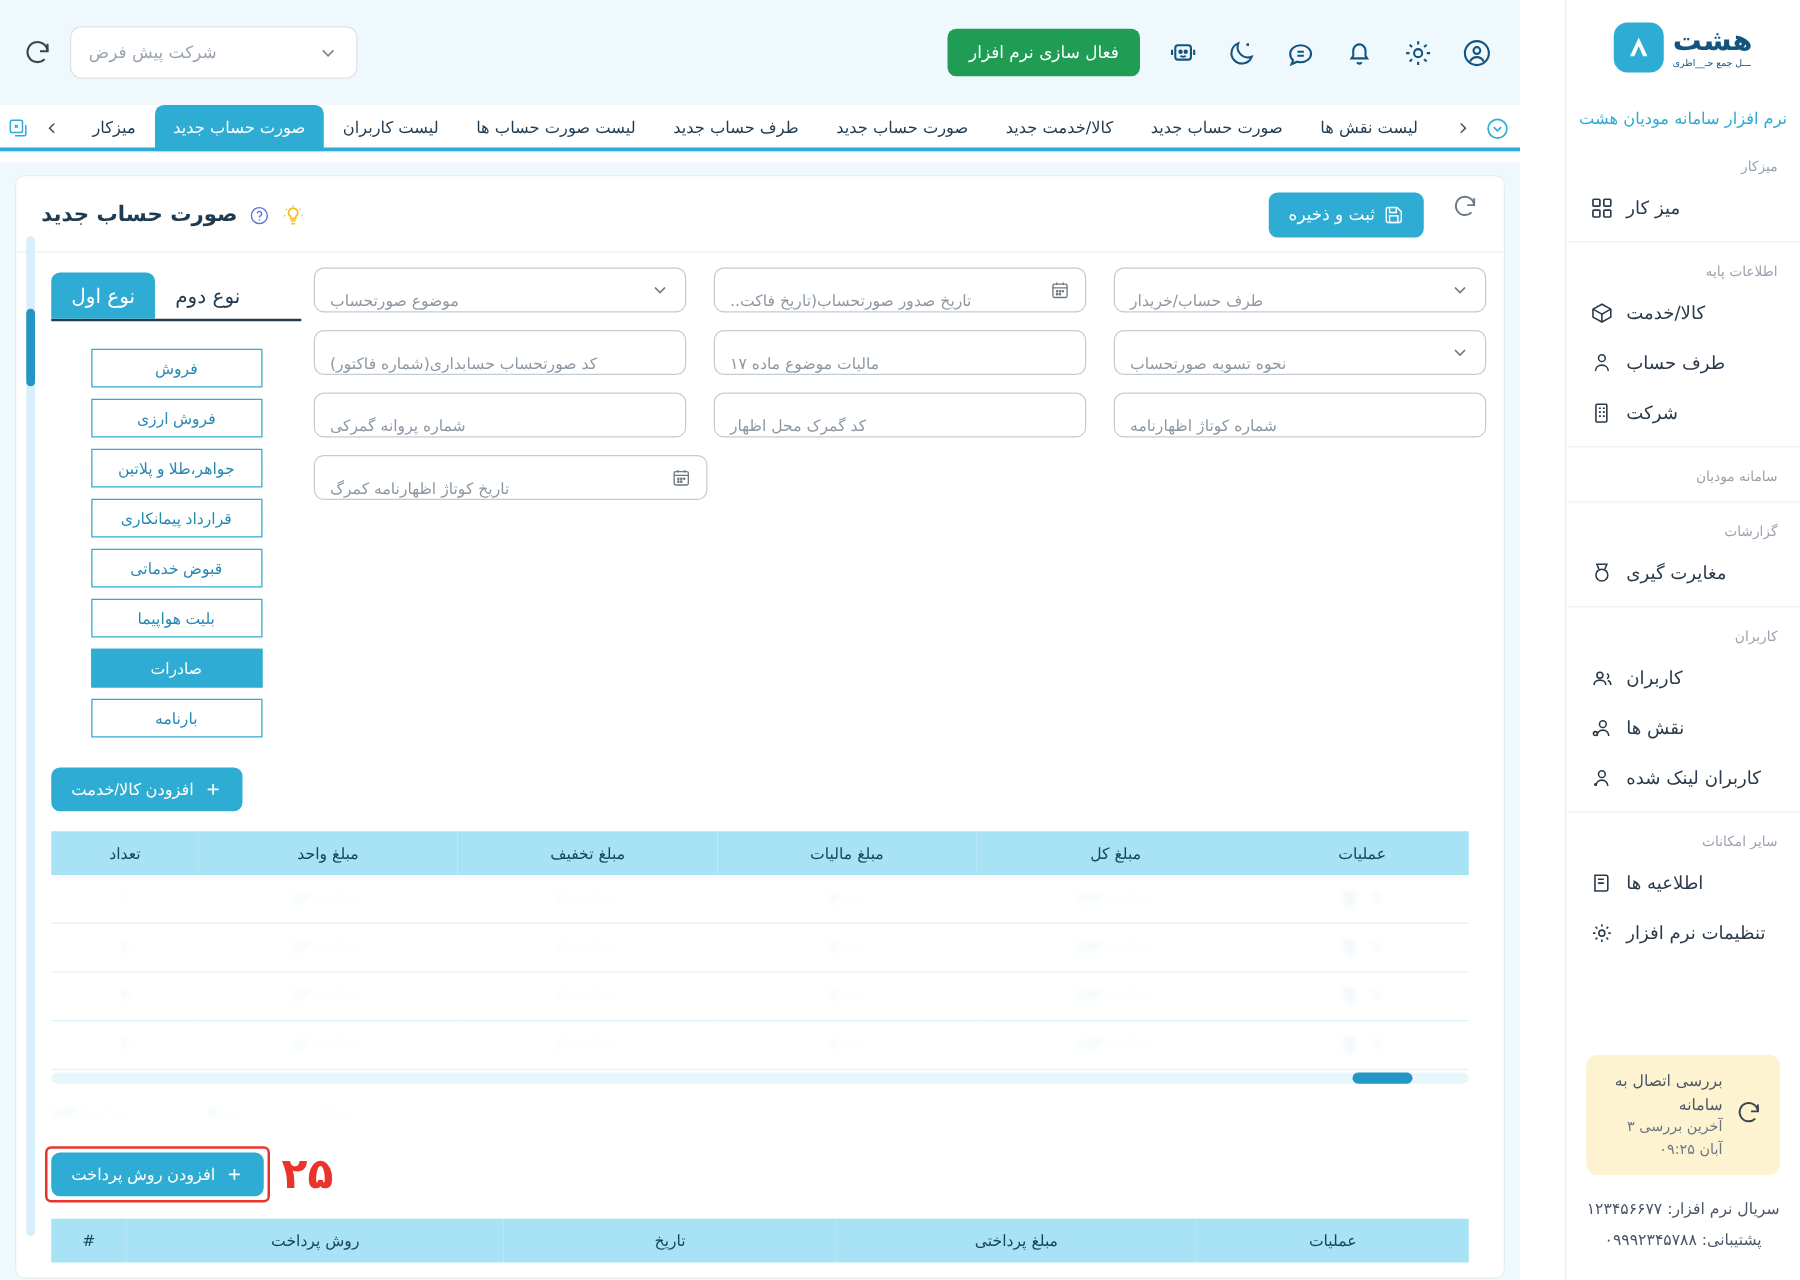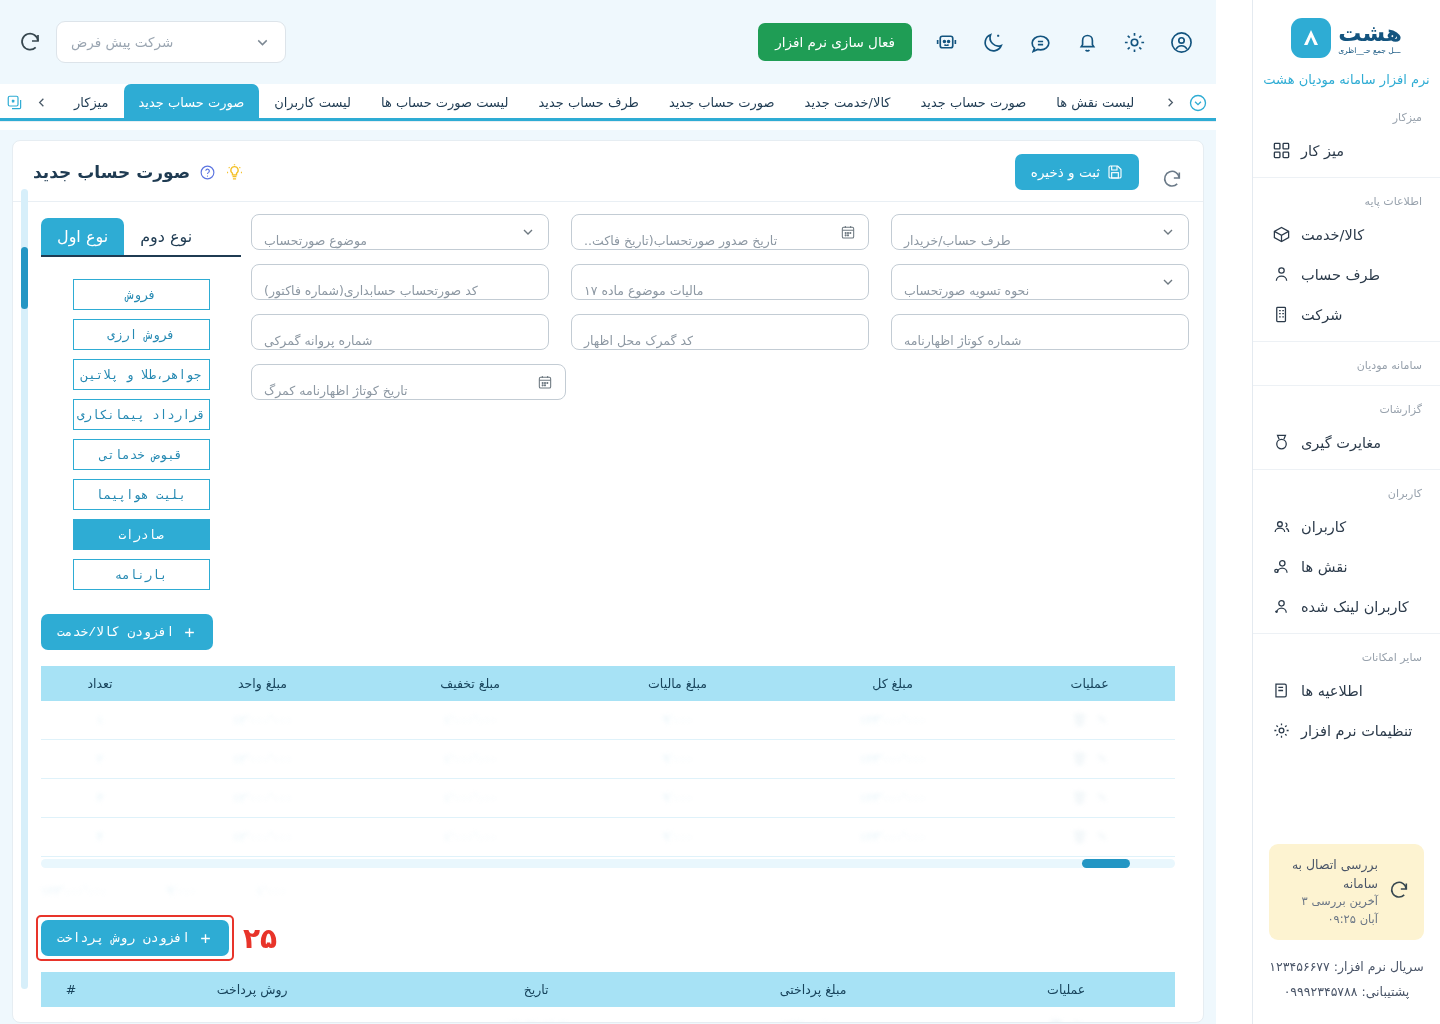--- a/index.html
+++ b/index.html
@@ -22,21 +22,21 @@
   .brand-wrap { padding: 18px 0 6px; display: flex; justify-content: center; }
   .brand-logo { display: flex; align-items: center; gap: 7px; }
   .brand-mark {
     width: 40px; height: 40px; border-radius: 11px; background: #2EACD4;
     display: flex; align-items: center; justify-content: center;
   }
   .brand-word { display:flex; flex-direction: column; align-items: flex-end; line-height: 1; }
   .brand-word .w1 { font-size: 23px; font-weight: bold; color: #13547f; letter-spacing: -1px; }
   .brand-word .w2 { font-size: 7.5px; color: #13547f; letter-spacing: 1px; margin-top: 2px; }
   .brand-sub {
-    text-align: center; color: #2EACD4; font-size: 13px; padding: 8px 8px 0;
+    text-align: center; color: #2EACD4; font-size: 13px; padding: 8px 8px 0; margin-top: 16px;
   }
 
   .nav-scroll { flex: 1; overflow: hidden; padding-top: 14px; }
   .nav-group-label {
     font-size: 11px; color: #98a2ad; text-align: right; padding: 10px 18px 6px;
   }
   .nav-item {
     display: flex; align-items: center; justify-content: flex-end; gap: 9px;
     padding: 9px 18px; font-size: 14.5px; color: #2b3a4a; cursor: pointer;
     margin: 1px 0;
@@ -127,21 +127,21 @@
   }
   .card-head {
     display: flex; align-items: center; justify-content: space-between;
     flex-direction: row-reverse; padding: 13px 20px 11px;
     border-bottom: 1px solid #e9eff4;
   }
   .card-title-wrap { display:flex; align-items:center; gap: 9px; flex-direction: row-reverse; }
   .card-title { font-size: 17px; color: #1f3b52; font-weight: bold; }
   .help-ico { color: #5b74e0; display:flex; cursor:pointer; }
   .bulb-ico { color: #f4c025; display:flex; cursor:pointer; }
-  .card-head-left { display: flex; align-items: flex-end; gap: 22px; flex-direction: row-reverse; }
+  .card-head-left { display: flex; align-items: flex-start; gap: 22px; flex-direction: row-reverse; }
   .save-btn {
     background: #2EACD4; color: #fff; border: none; border-radius: 7px;
     font-size: 13.5px; padding: 10px 16px; display: flex; align-items: center;
     gap: 7px; flex-direction: row-reverse; cursor: pointer; font-family: inherit;
   }
   .reload-ico { color: #6b7a88; cursor: pointer; display:flex; }
 
   
   .vscroll-track {
     position: absolute; left: 8px; top: 48px; width: 7px; height: 800px;
@@ -159,21 +159,21 @@
   .type-tabs { display: flex; flex-direction: row-reverse; border-bottom: 2px solid #1f3b52; }
   .type-tab {
     font-size: 16px; padding: 9px 16px; cursor: pointer; color: #1f3b52;
     border-radius: 7px 7px 0 0;
   }
   .type-tab.active { background: #2EACD4; color: #fff; }
   .doc-types { padding-top: 22px; display: flex; flex-direction: column; gap: 9px; align-items: center; }
   .doc-btn {
     width: 137px; height: 31px; border: 1.5px solid #2EACD4; border-radius: 0;
     background: #fff; color: #2589b2; font-size: 12.5px; cursor: pointer;
-    display: flex; align-items: center; justify-content: center; font-family: Liberation Mono, monospace;
+    display: flex; align-items: center; justify-content: center; font-family: Liberation Sans, sans-serif;
   }
   .doc-btn.active { background: #2EACD4; color: #fff; border-color: #2EACD4; }
 
   
   .form-panel { flex: 1; padding-left: 10px; }
   .field-row { display: flex; flex-direction: row-reverse; gap: 22px; margin-bottom: 14px; }
   .field {
     flex: 1; height: 36px; border: 1px solid #c3ccd4; border-radius: 8px;
     display: flex; align-items: center; padding: 0 12px;
     justify-content: space-between; flex-direction: row-reverse;
@@ -182,29 +182,29 @@
   .field .ph { font-size: 12.5px; color: #8d98a3; margin-top: 16px; }
   .field .aff { color: #6d7880; display:flex; align-items:center; }
   .field.plain { justify-content: flex-start; }
   .field-row .spacer { flex: 1; }
 
   
   .sec { padding: 10px 28px 0 28px; }
   .add-btn {
     background: #2EACD4; color: #fff; border: none; border-radius: 7px;
     font-size: 13px; padding: 10px 16px; display: flex; align-items: center;
-    gap: 8px; flex-direction: row-reverse; cursor: pointer; font-family: Liberation Mono, monospace;
+    gap: 8px; flex-direction: row-reverse; cursor: pointer; font-family: Liberation Sans, sans-serif;
   }
   .add-row { display: flex; flex-direction: row-reverse; align-items: center; gap: 14px; }
   .callout-box { position: relative; display: inline-flex; }
   .callout-box.hl::after {
     content: ""; position: absolute; inset: -5px; border: 2.5px solid #e8342a;
     border-radius: 5px; pointer-events: none;
   }
-  .callout-num { font-size: 28px; color: #e8342a; font-weight: bold; text-align: right; }
+  .callout-num { font-size: 34px; color: #e8342a; font-weight: bold; text-align: right; }
 
   table.grid { width: 100%; border-collapse: collapse; margin-top: 16px; }
   table.grid th {
     background: #a7e2f5; color: #18445c; font-size: 12.5px; font-weight: normal;
     padding: 10px 10px; text-align: center; white-space: nowrap;
   }
   table.grid td {
     padding: 12px 10px; font-size: 12px; text-align: center;
     border-bottom: 1px solid #dff2fa; color: #c9e7f3;
   }

